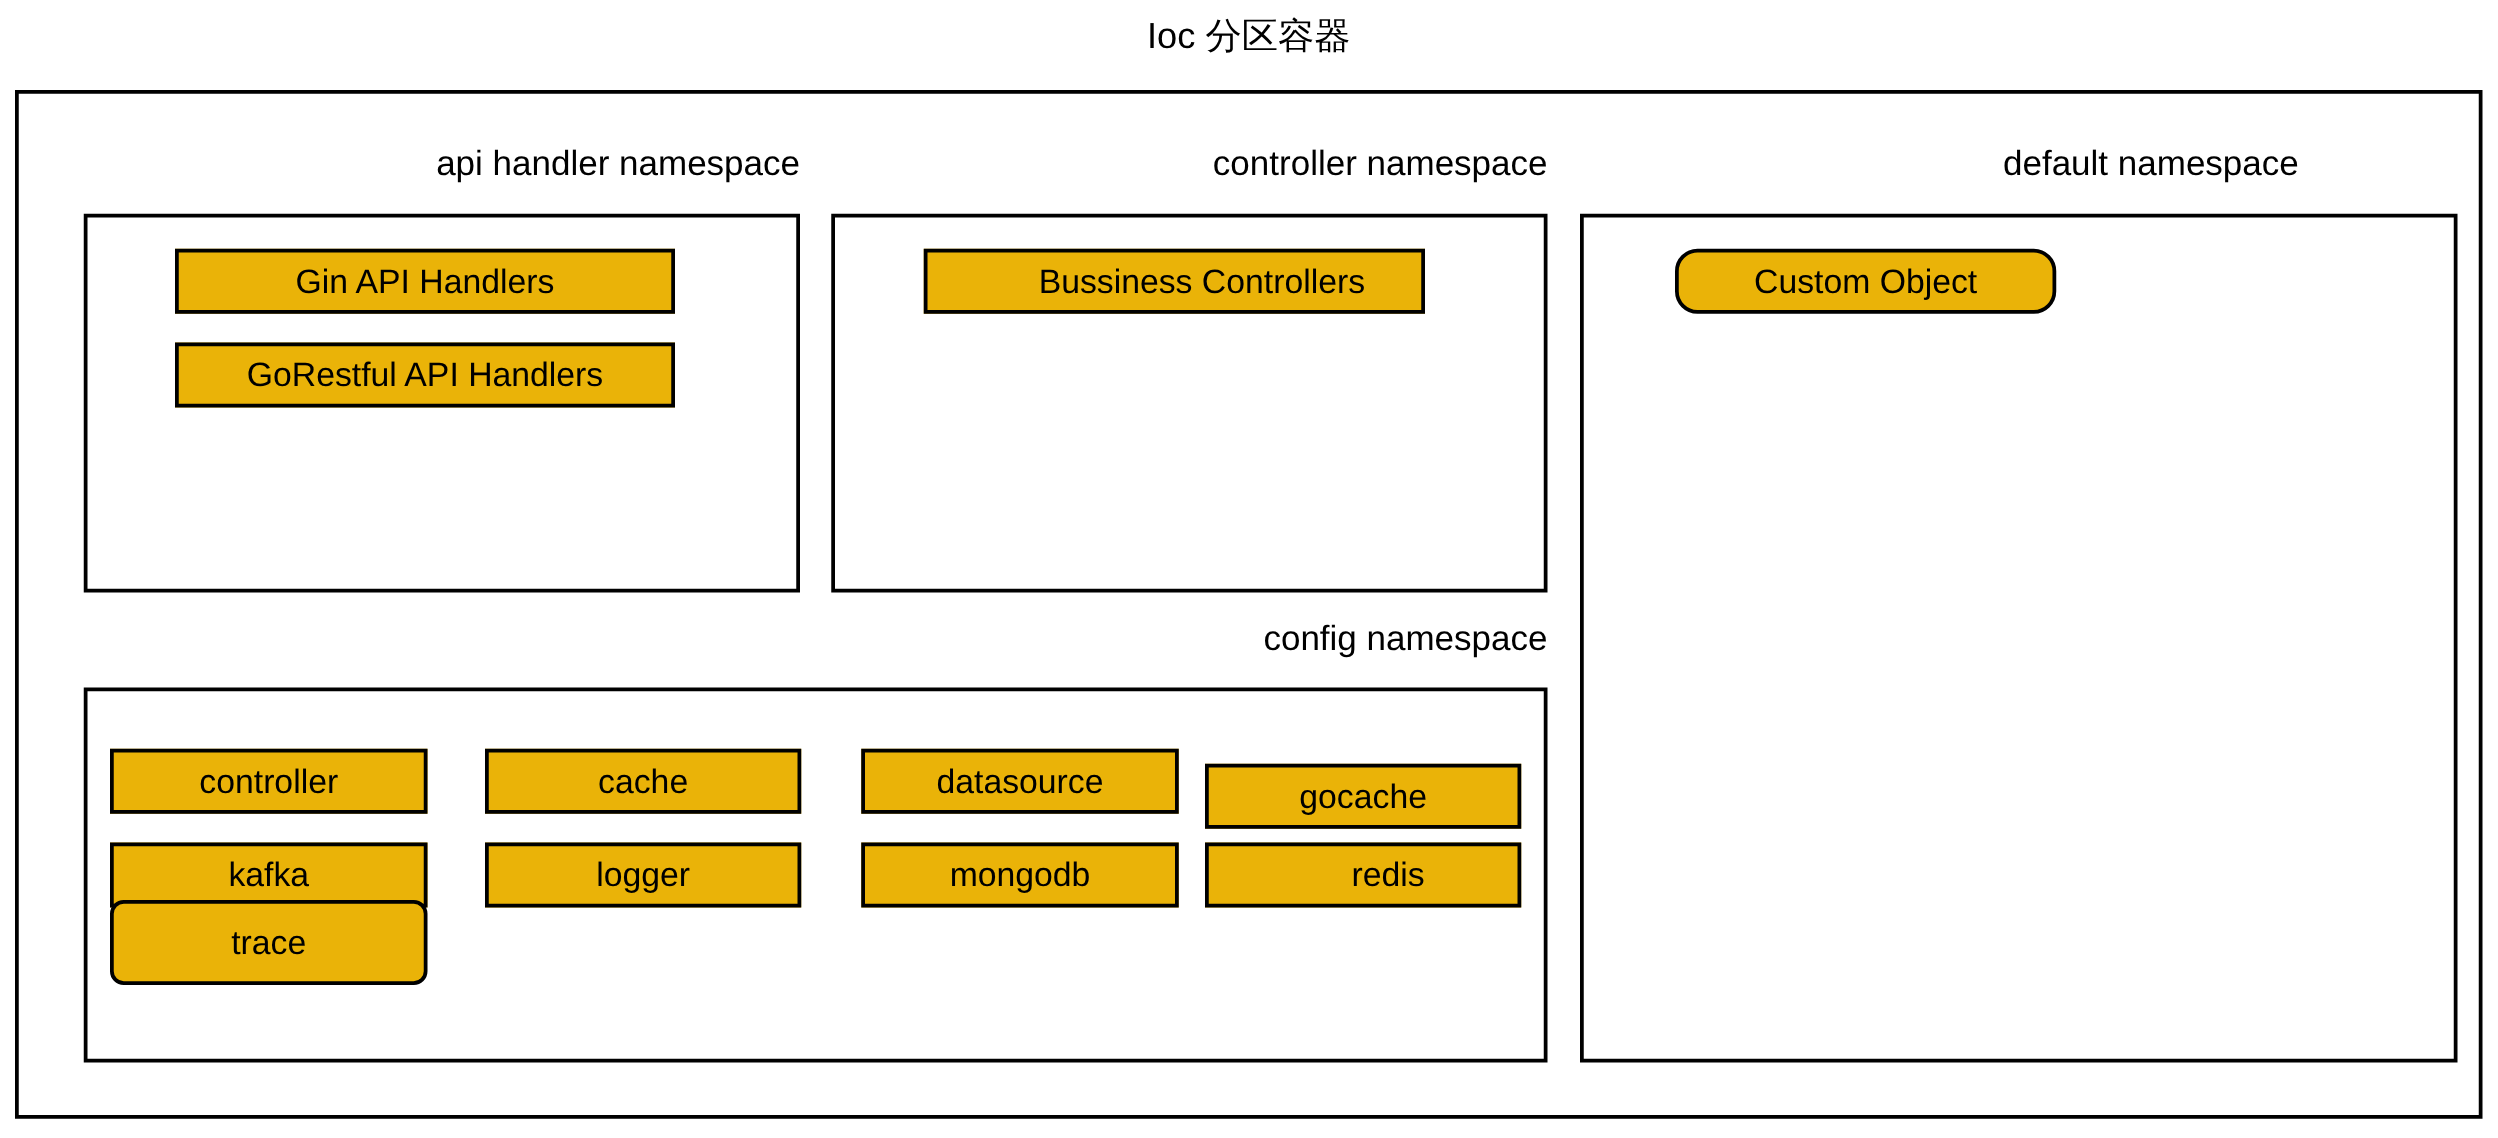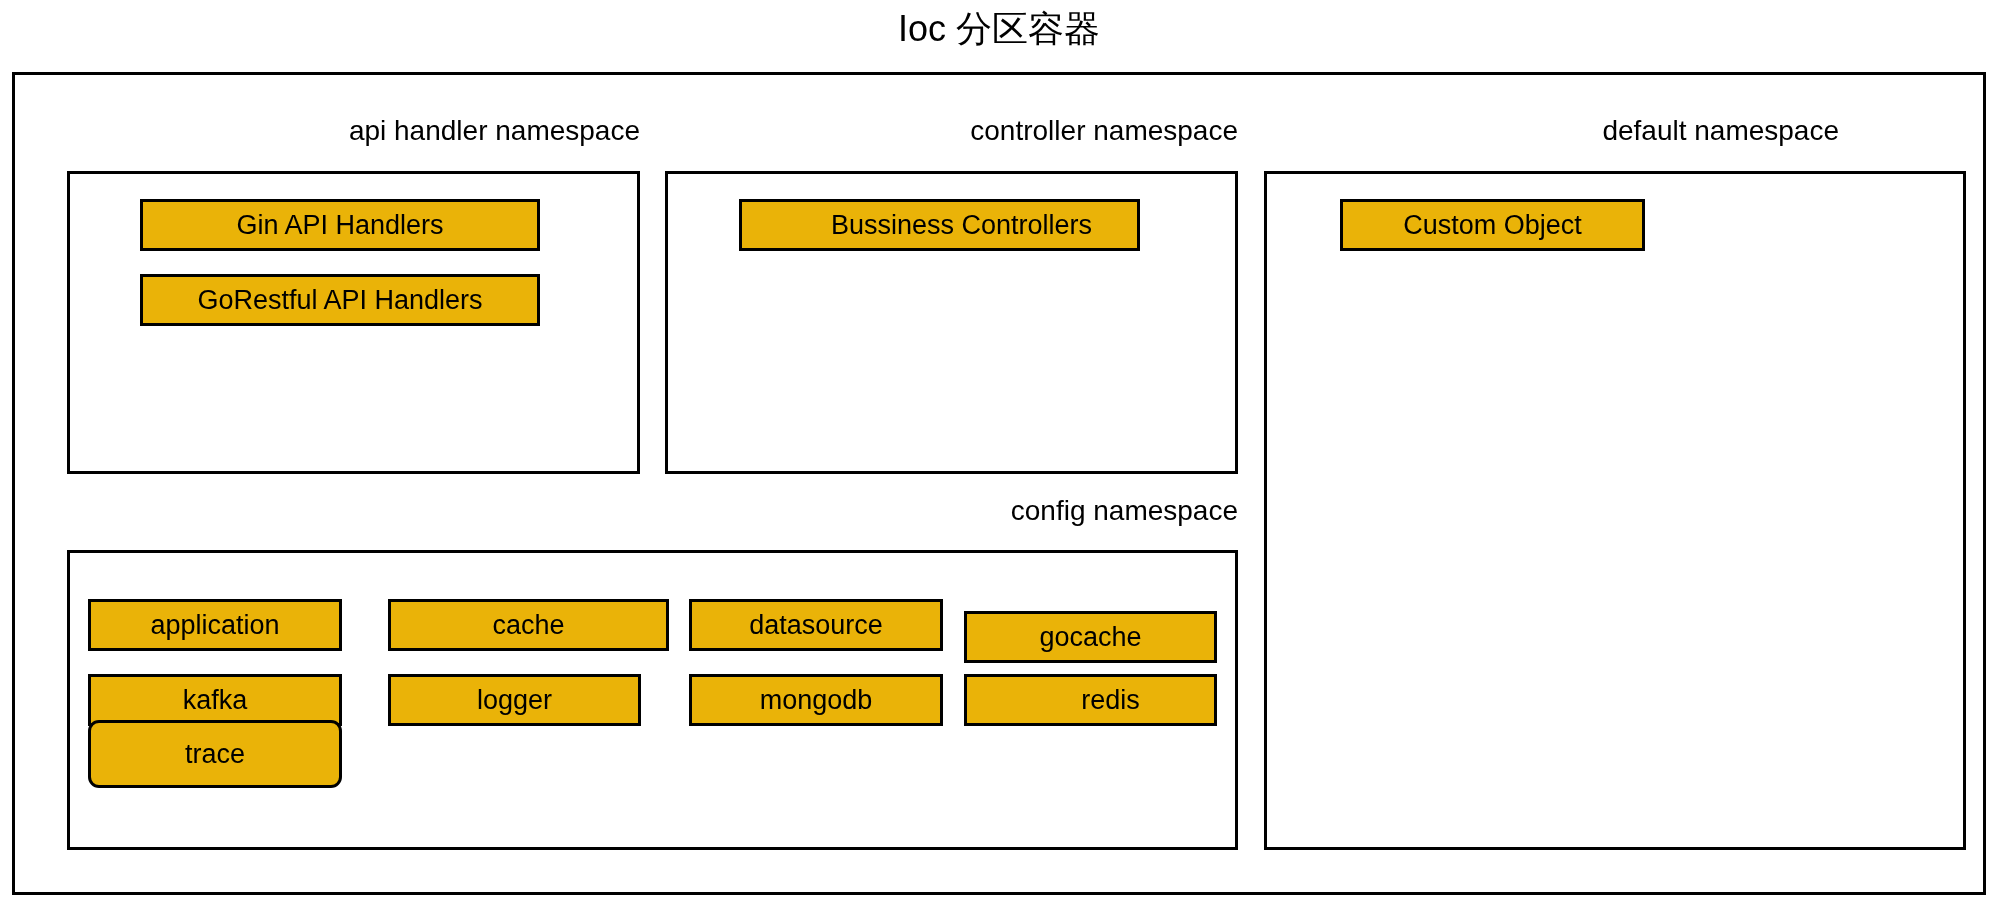--- a/index.html
+++ b/index.html
@@ -15,21 +15,21 @@
     height: 910px;
     background: #ffffff;
     overflow: hidden;
   }
   .diagram-title {
     position: absolute;
     left: 0;
     top: 12px;
     width: 1998px;
     text-align: center;
-    font-size: 36px;
+    font-size: 29px;
     line-height: 34px;
     color: #000000;
     white-space: nowrap;
   }
   .outer-box {
     position: absolute;
     left: 12px;
     top: 72px;
     width: 1974px;
     height: 823px;
@@ -70,24 +70,24 @@
   .label-config     { left: 52px;   top: 420px; width: 1171px; }
   
   .box-api        { left: 52px;   top: 96px;  width: 573px;  height: 303px; }
   .box-controller { left: 650px;  top: 96px;  width: 573px;  height: 303px; }
   .box-default    { left: 1249px; top: 96px;  width: 702px;  height: 679px; }
   .box-config     { left: 52px;   top: 475px; width: 1171px; height: 300px; }
   
   .item-gin        { left: 125px;  top: 124px; width: 400px; height: 52px; }
   .item-gorestful  { left: 125px;  top: 199px; width: 400px; height: 52px; }
   .item-bussiness  { left: 724px;  top: 124px; width: 401px; height: 52px; padding-left: 44px; }
-  .item-custom     { left: 1325px; top: 124px; width: 305px; height: 52px; }
+  .item-custom     { left: 1325px; top: 124px; width: 305px; height: 52px; border-radius: 18px; }
   
   .item-application { left: 73px;  top: 524px; width: 254px; height: 52px; }
-  .item-cache       { left: 373px; top: 524px; width: 281px; height: 52px; }
+  .item-cache       { left: 373px; top: 524px; width: 253px; height: 52px; }
   .item-datasource  { left: 674px; top: 524px; width: 254px; height: 52px; }
   .item-gocache     { left: 949px; top: 536px; width: 253px; height: 52px; }
   .item-kafka       { left: 73px;  top: 599px; width: 254px; height: 52px; }
   .item-logger      { left: 373px; top: 599px; width: 253px; height: 52px; }
   .item-mongodb     { left: 674px; top: 599px; width: 254px; height: 52px; }
   .item-redis       { left: 949px; top: 599px; width: 253px; height: 52px; padding-left: 40px; }
   .item-trace       { left: 73px;  top: 645px; width: 254px; height: 68px; border-radius: 11px; }
 </style>
 </head>
 <body>
@@ -108,21 +108,21 @@
     <div class="ns-box box-default"></div>
     <div class="ns-box box-config"></div>
 
     <div class="item-box item-gin">Gin API Handlers</div>
     <div class="item-box item-gorestful">GoRestful API Handlers</div>
 
     <div class="item-box item-bussiness">Bussiness Controllers</div>
 
     <div class="item-box item-custom">Custom Object</div>
 
-    <div class="item-box item-application">application</div>
+    <div class="item-box item-application">controller</div>
     <div class="item-box item-cache">cache</div>
     <div class="item-box item-datasource">datasource</div>
     <div class="item-box item-gocache">gocache</div>
     <div class="item-box item-kafka">kafka</div>
     <div class="item-box item-logger">logger</div>
     <div class="item-box item-mongodb">mongodb</div>
     <div class="item-box item-redis">redis</div>
     <div class="item-box item-trace">trace</div>
 
   </div>

